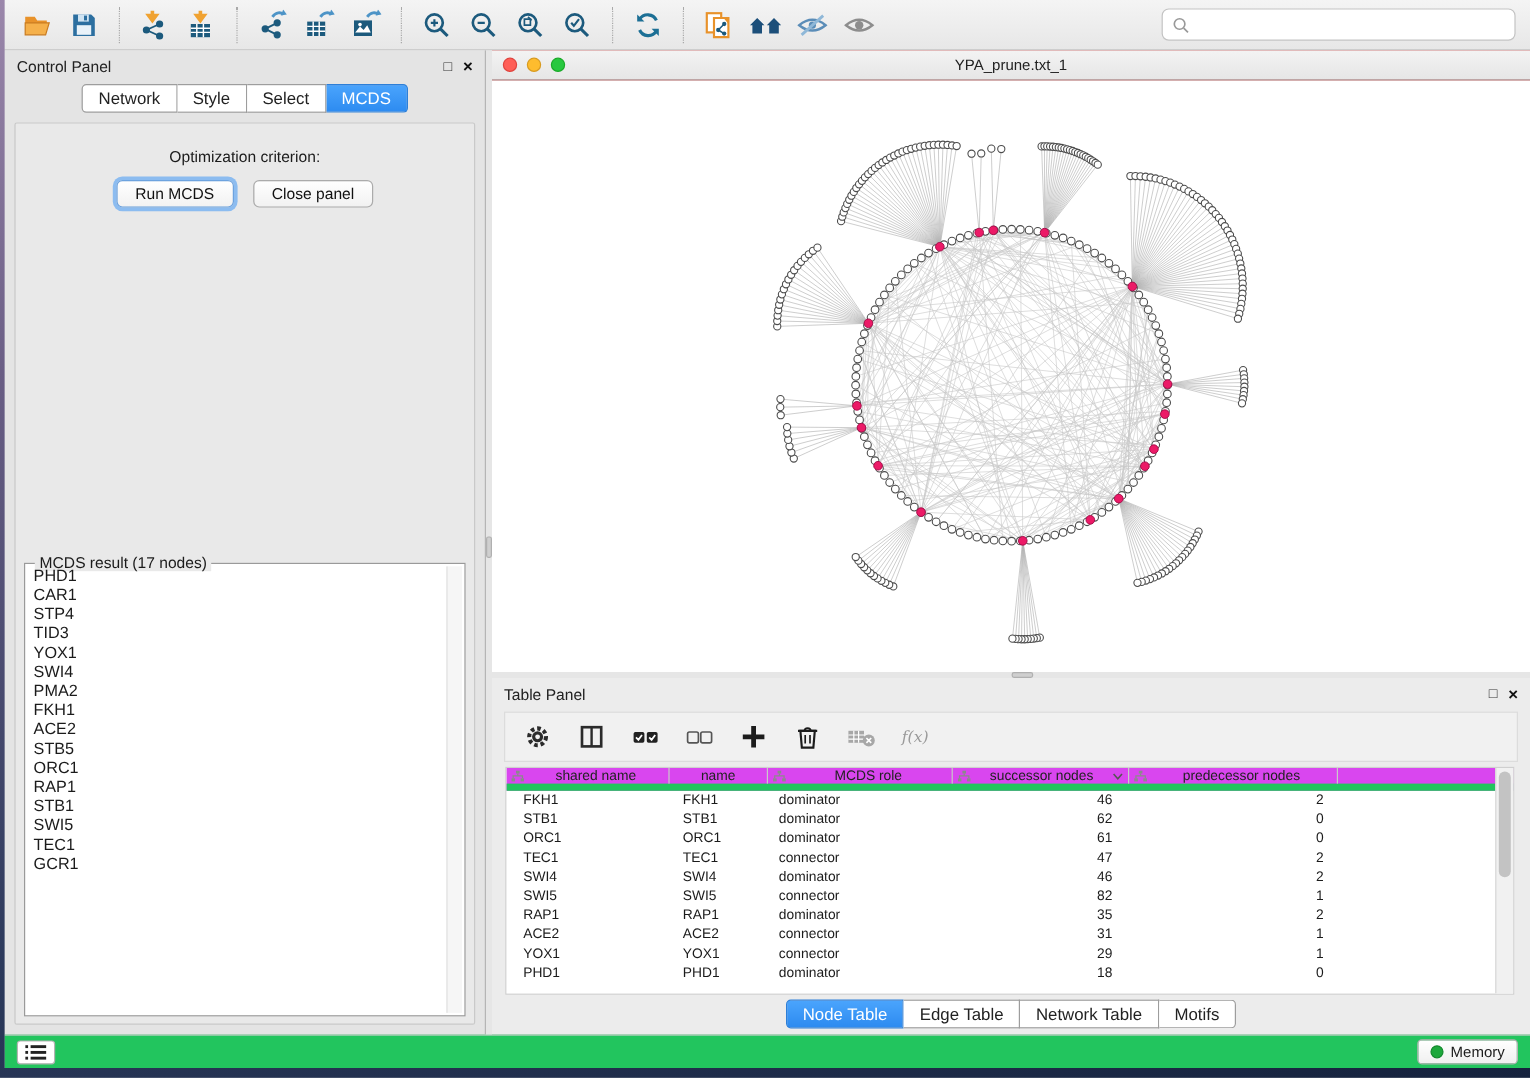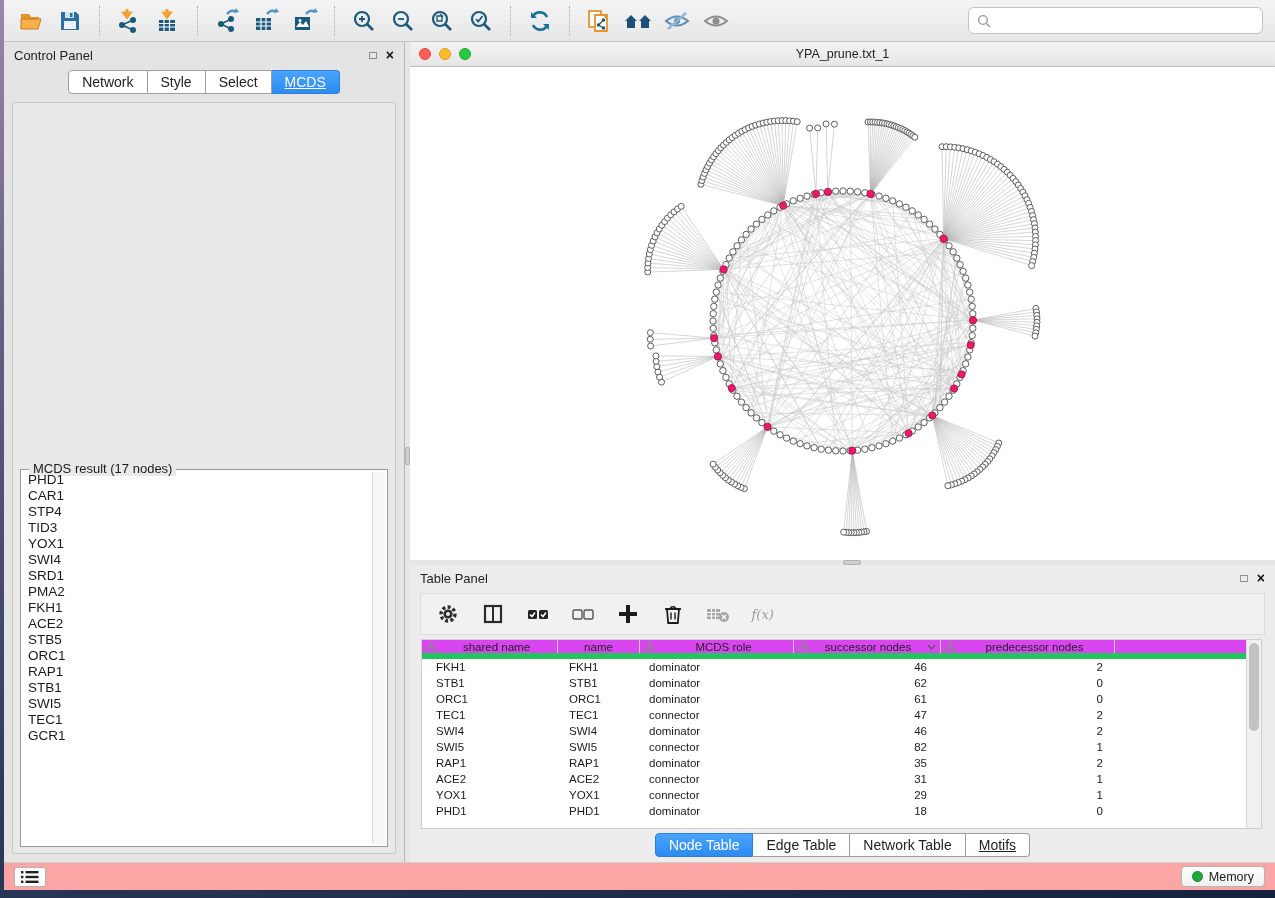--- a/index.html
+++ b/index.html
@@ -26,21 +26,21 @@
   .panel-head { height:26px; display:flex; align-items:center; padding:0 10px; gap:8px; }
   .panel-title { font-size:13px; color:#222; }
   .win-ctrls { margin-left:auto; display:flex; align-items:center; gap:9px; }
   .float-glyph { font-size:12px; color:#333; line-height:1; }
   .close-glyph { font-size:14px; font-weight:bold; color:#111; line-height:1; }
   .tabs-row { height:28px; display:flex; justify-content:center; align-items:center; }
   .seg { display:flex; }
   .seg .tab { background:#fff; border:1px solid #9d9d9d; border-left:none; padding:3px 13px;
     font-size:14px; color:#222; }
   .seg .tab:first-child { border-left:1px solid #9d9d9d; border-radius:4px 0 0 4px; }
-  .seg .tab:last-child { border-radius:0 4px 4px 0;text-decoration:underline; }
+  .seg .tab:last-child { border-radius:0 4px 4px 0; }
   .seg .tab.active { background:linear-gradient(#4aa4fd,#2d8bf0); color:#fff; border-color:#2d7fd8; }
   .cbox { flex:1; margin:6px 8px 8px 8px; background:#e9e9e9; border:1px solid #c9c9c9;
     border-radius:2px; position:relative; }
   .opt-label { text-align:center; margin-top:20px; font-size:13px; }
   .combo { width:312px; height:24px; margin:10px auto 0 auto; background:#fff; border:1px solid #b3b3b3;
     border-radius:4px; display:flex; align-items:center; overflow:hidden; }
   .combo-value { flex:1; padding-left:9px; font-size:12.5px; white-space:nowrap; }
   .combo-spin { width:19px; height:20px; margin-right:2px; border-radius:3px;
     background:linear-gradient(#55aaff,#2f87ea); display:flex; flex-direction:column;
     align-items:center; justify-content:center; gap:2px; }
@@ -90,21 +90,21 @@
   .th .lbl { flex:1; text-align:center; }
   .trow { display:flex; height:16px; }
   .td { font-size:11.5px; line-height:16px; white-space:nowrap; overflow:hidden; }
   .tscroll { position:absolute; top:0; bottom:0; right:0; width:15px; background:#f1f1f1;
     border-left:1px solid #d7d7d7; }
   .tscroll .thumb { position:absolute; top:3px; left:2px; width:10px; height:88px;
     background:#c3c3c3; border-radius:6px; }
   .ttabs { height:28px; display:flex; justify-content:center; align-items:center; margin-top:2px; }
 
   
-  .statusbar { height:28px; flex:0 0 28px; background:#fca5a5; border-top:1px solid #cfcfcf;
+  .statusbar { height:28px; flex:0 0 28px; background:#22c55e; border-top:1px solid #cfcfcf;
     display:flex; align-items:center; padding:0 10px; }
   .listbtn { width:32px; height:20px; background:#fff; border:1px solid #b3b3b3; border-radius:3px;
     display:flex; align-items:center; justify-content:center; }
   .membtn { margin-left:auto; height:21px; background:linear-gradient(#fff,#f0f0f0);
     border:1px solid #b3b3b3; border-radius:4px; display:flex; align-items:center;
     gap:6px; padding:0 10px; font-size:12.5px; }
   .memdot { width:11px; height:11px; border-radius:50%; background:#1da83c; border:1px solid #148a2e; }
 </style>
 </head>
 <body>
@@ -262,30 +262,34 @@
       </div>
       <div class="tabs-row">
         <div class="seg">
           <div class="tab">Network</div>
           <div class="tab">Style</div>
           <div class="tab">Select</div>
           <div class="tab active">MCDS</div>
         </div>
       </div>
       <div class="cbox">
+        <div class="opt-label">Optimization criterion:</div>
+        <div class="btn-row">
+          <button class="btn focused">Run MCDS</button>
+          <button class="btn">Close panel</button>
+        </div>
         <div class="result-fs">
           <span class="result-legend">MCDS result (17 nodes)</span>
           <div class="result-list">
               <div class="result-item">PHD1</div>
               <div class="result-item">CAR1</div>
               <div class="result-item">STP4</div>
               <div class="result-item">TID3</div>
               <div class="result-item">YOX1</div>
               <div class="result-item">SWI4</div>
-              <div class="result-item">SRD1</div>
               <div class="result-item">PMA2</div>
               <div class="result-item">FKH1</div>
               <div class="result-item">ACE2</div>
               <div class="result-item">STB5</div>
               <div class="result-item">ORC1</div>
               <div class="result-item">RAP1</div>
               <div class="result-item">STB1</div>
               <div class="result-item">SWI5</div>
               <div class="result-item">TEC1</div>
               <div class="result-item">GCR1</div>

